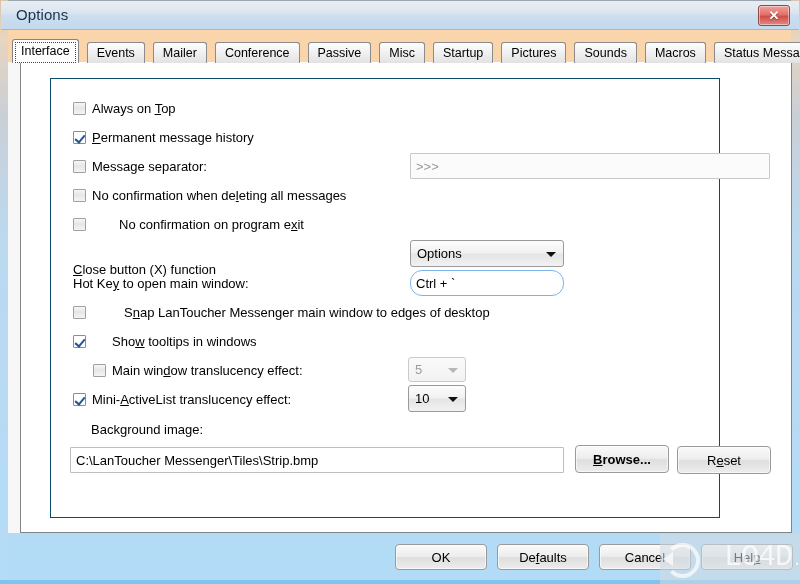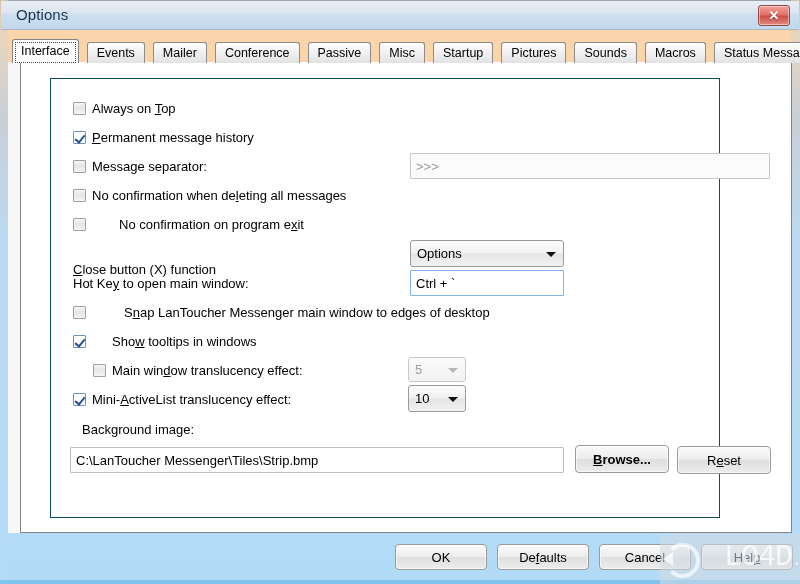--- a/index.html
+++ b/index.html
@@ -175,21 +175,21 @@
     color: #000;
     padding: 0 5px;
     display: flex; align-items: center;
     border-radius: 1px;
   }
   .tbox.disabled {
     background: #fbfbfb;
     border-color: #c8c8c8;
     color: #9a9a9a;
   }
-  .tbox.focusborder { border-color: #7eb4ea; }
+  .tbox.focusborder { border-color: #7eb4ea; border-radius: 12px; }
 
   
   .combo {
     position: absolute;
     background: linear-gradient(to bottom, #fdfdfd 0%, #f1f1f1 48%, #e4e4e4 52%, #f2f2f2 100%);
     border: 1px solid #9a9a9a;
     border-radius: 3px;
     box-sizing: border-box;
     font-size: 13px; color: #000;
     display: flex; align-items: center;
@@ -349,21 +349,21 @@
 
         <div class="row cbrow" style="left:22px; top:313px;">
           <span class="cb checked"></span>
           <span class="lbl"><span>Mini-</span><u>A</u><span>ctiveList translucency effect:</span></span>
         </div>
         <div class="combo" style="left:357px; top:306px; width:58px; height:27px;">
           <span>10</span>
           <span class="arrow"></span>
         </div>
 
-        <div class="row" style="left:31px; top:343px;text-align:center;">
+        <div class="row" style="left:40px; top:343px;text-align:center;">
           <span class="lbl"><span>Back</span><u>g</u><span>round image:</span></span>
         </div>
         <div class="tbox" style="left:19px; top:368px; width:494px; height:26px;">C:\LanToucher Messenger\Tiles\Strip.bmp</div>
 
         <div class="btn" style="left:524px; top:366px; width:94px; height:28px;font-weight:bold;">
           <span><span></span><u>B</u><span>rowse...</span></span>
         </div>
         <div class="btn" style="left:626px; top:367px; width:94px; height:28px;">
           <span><span>R</span><u>e</u><span>set</span></span>
         </div>

